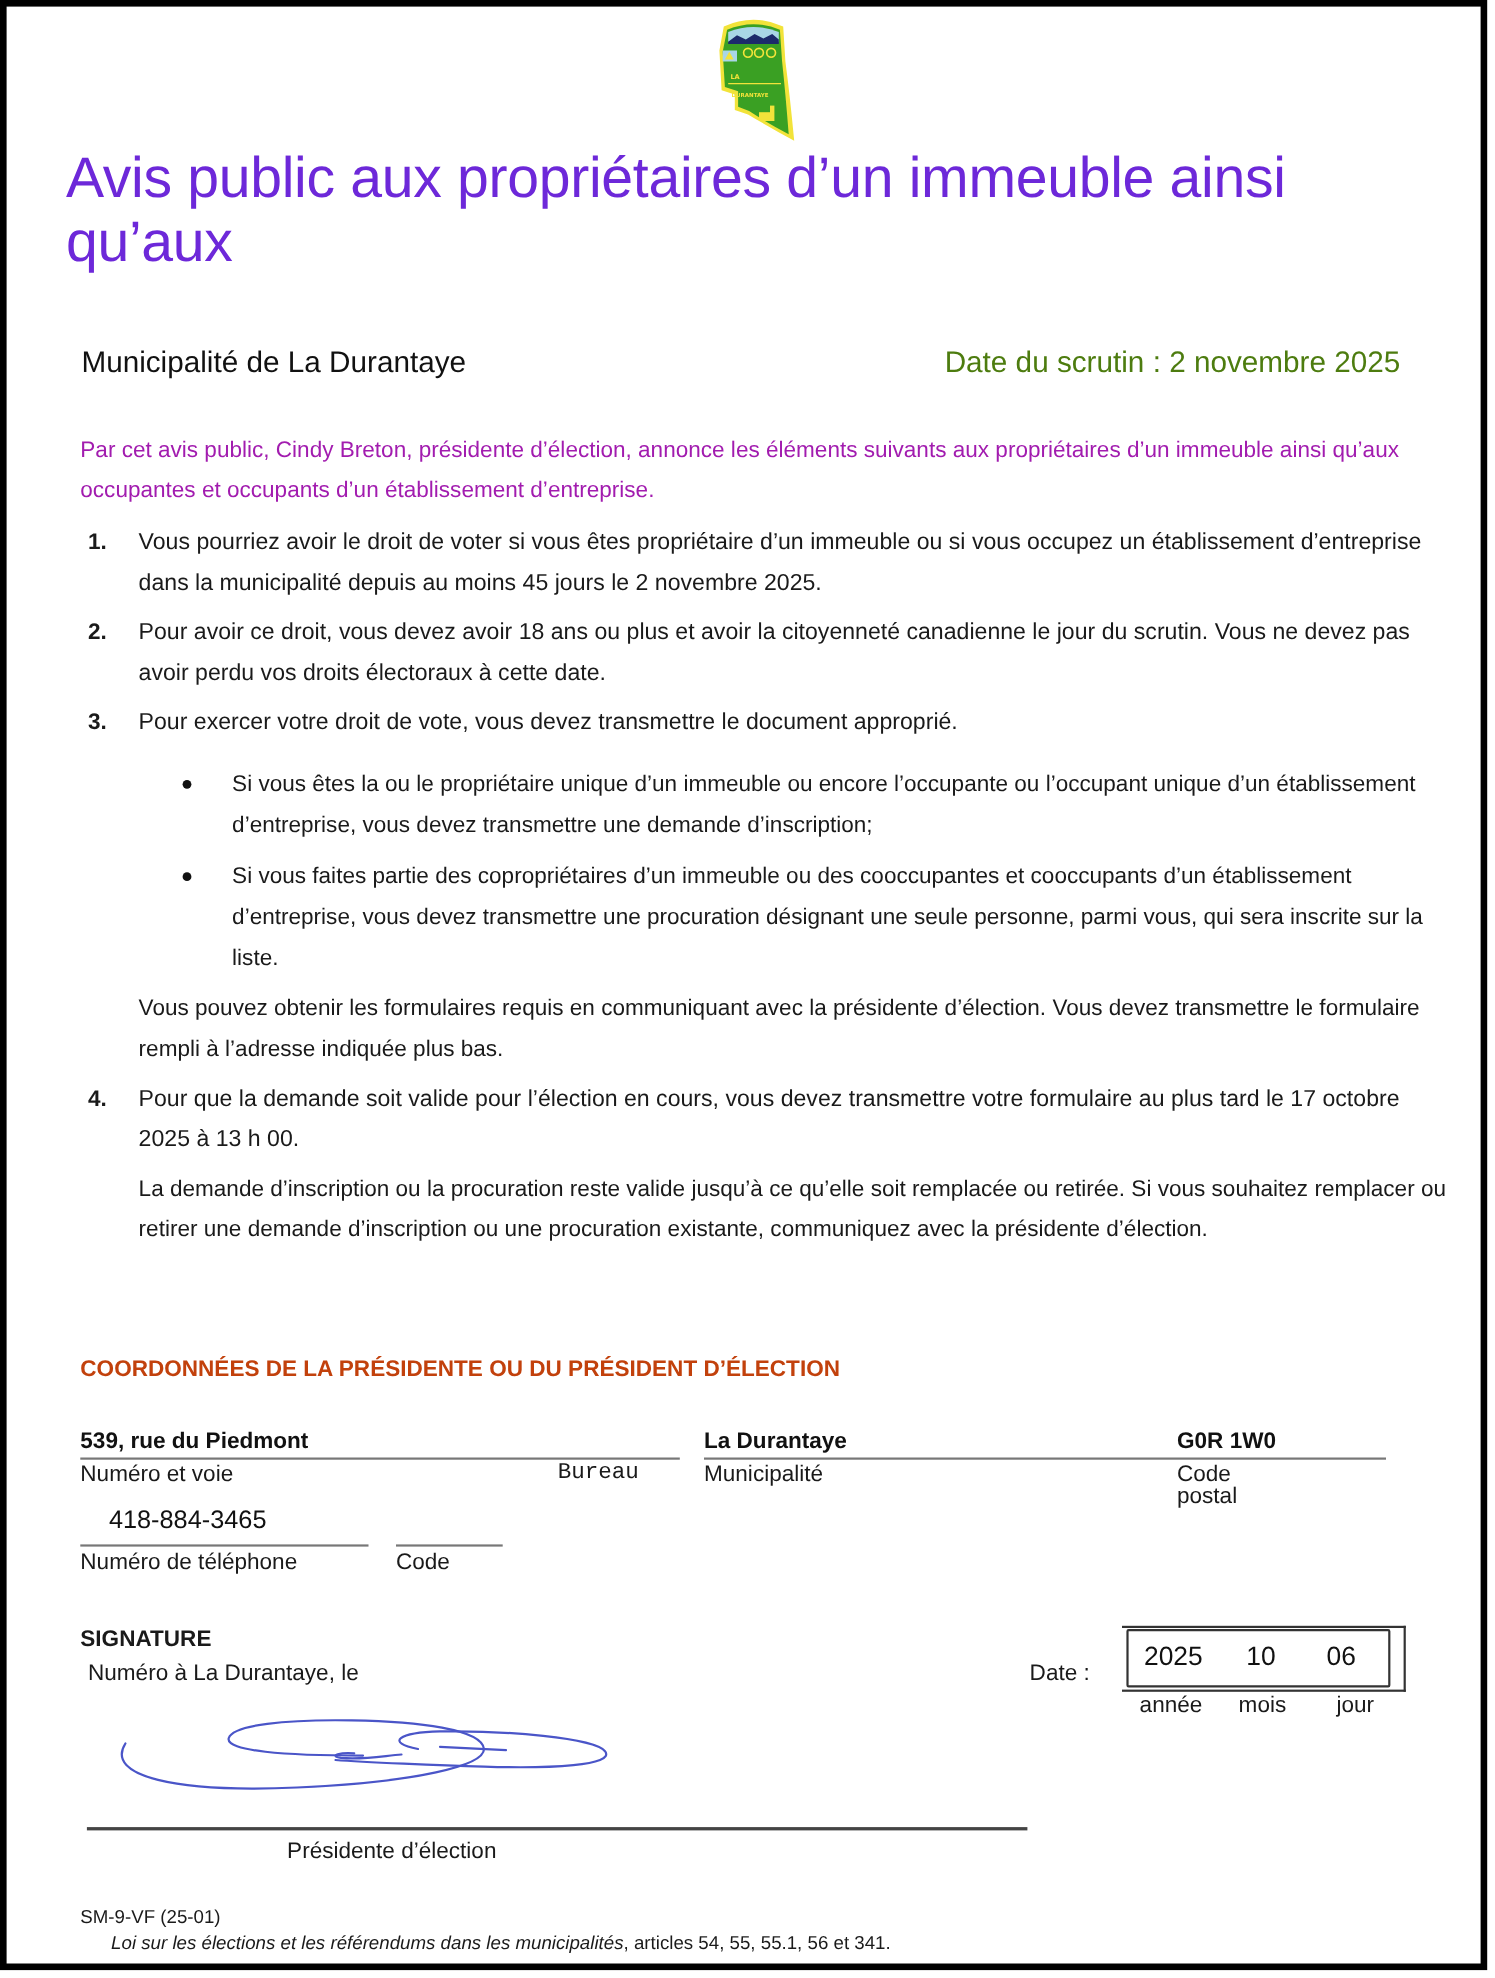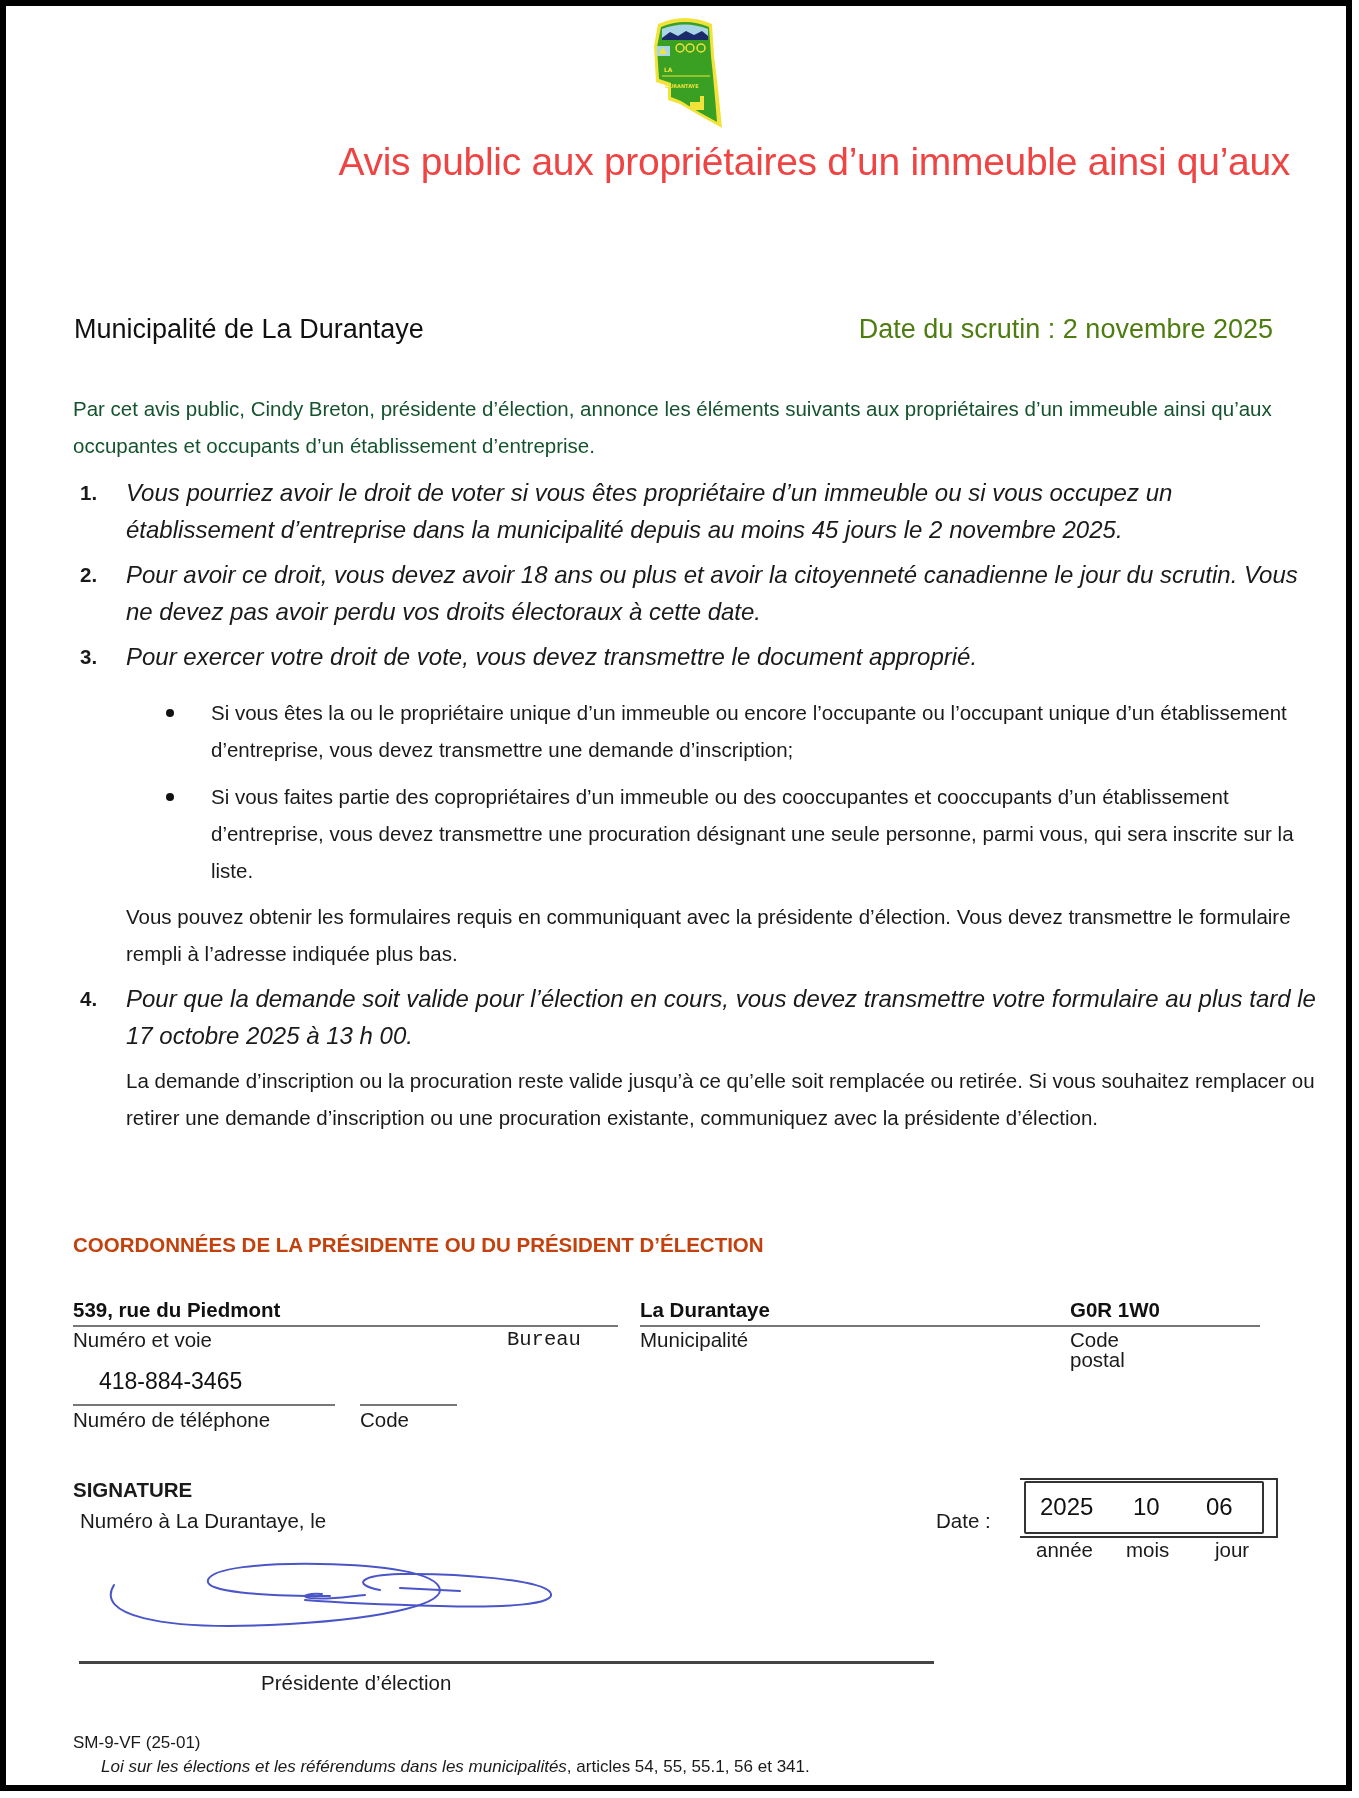--- a/index.html
+++ b/index.html
@@ -2,29 +2,29 @@
 <html><head>
 <meta charset="utf-8">
 <style>
   html, body { margin: 0; padding: 0; background: #ffffff; }
   body { width: 1359px; height: 1798px; position: relative; overflow: hidden;
          font-family: "Liberation Sans", sans-serif; color: #1a1a1a; }
   .frame { position: absolute; left: 0; top: 0; width: 1352px; height: 1791px;
            box-sizing: border-box; border: 6px solid #000; }
   .abs { position: absolute; white-space: nowrap; }
   .logo { position: absolute; left: 640px; top: 16px; width: 90px; height: 116px; }
-  .title { position: absolute; left: 60px; width: 1230px; top: 133px; text-align: right;
-           font-size: 39px; line-height: 58px; color: #ef4444; letter-spacing: -0.3px; }
+  .title { position: absolute; left: 60px; width: 1230px; top: 133px; text-align: left;
+           font-size: 52px; line-height: 58px; color: #6d28d9; letter-spacing: -0.3px; }
   .h-left { left: 74px; top: 314px; font-size: 27px; color: #111; }
   .h-right { right: 86px; top: 314px; font-size: 27px; color: #4d7c0f; }
-  .body-text { position: absolute; font-size: 20.5px; line-height: 37px; color: #14532d; }
+  .body-text { position: absolute; font-size: 20.5px; line-height: 37px; color: #a21caf; }
   .intro { left: 73px; top: 390px; width: 1230px; }
   .item { position: absolute; left: 80px; width: 1240px; }
   .item .num { position: absolute; left: 0; top: 0; font-weight: bold; font-size: 20.5px; line-height: 37px; }
-  .item .txt { position: absolute; left: 46px; top: 0; width: 1190px; font-size: 24px; line-height: 37px; font-style: italic; }
+  .item .txt { position: absolute; left: 46px; top: 0; width: 1190px; font-size: 21px; line-height: 37px; }
   .bullet { position: absolute; left: 166px; width: 1120px; }
   .bullet .dot { position: absolute; left: 0; top: 15px; width: 8px; height: 8px; border-radius: 50%; background: #111; }
   .bullet .txt { position: absolute; left: 45px; top: 0; width: 1090px; font-size: 20.5px; line-height: 37px; }
   .para { position: absolute; left: 126px; width: 1190px; font-size: 20.5px; line-height: 37px; }
   .section-head { left: 73px; top: 1233px; font-size: 20.5px; font-weight: bold; color: #c2410c; }
   .field-val { font-size: 20.5px; font-weight: bold; color: #111; }
   .field-lab { font-size: 20.5px; color: #1a1a1a; line-height: 20px; }
   .uline { position: absolute; height: 2px; background: #777; }
   .sig-head { left: 73px; top: 1478px; font-size: 20.5px; font-weight: bold; }
   .date-box { position: absolute; left: 1024px; top: 1481px; width: 236px; height: 49px;

